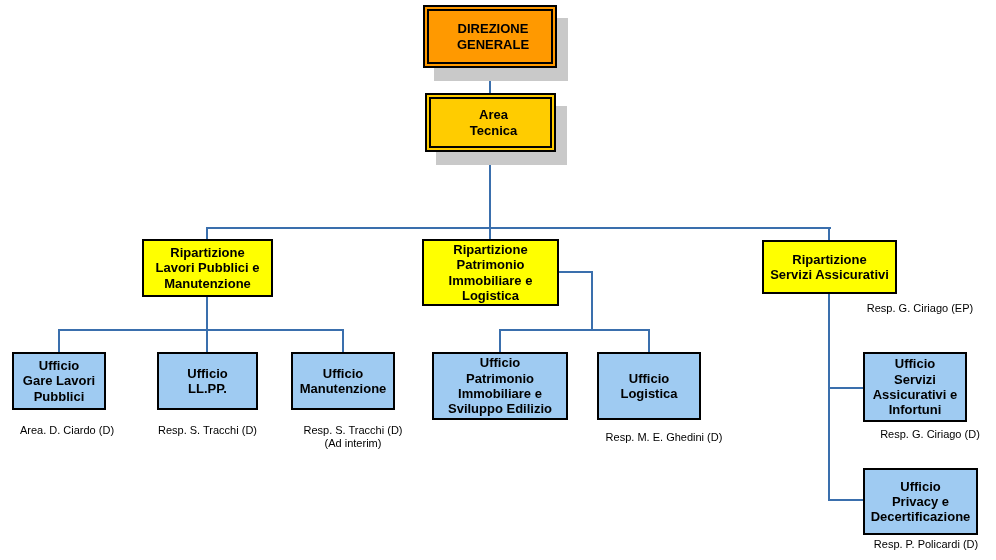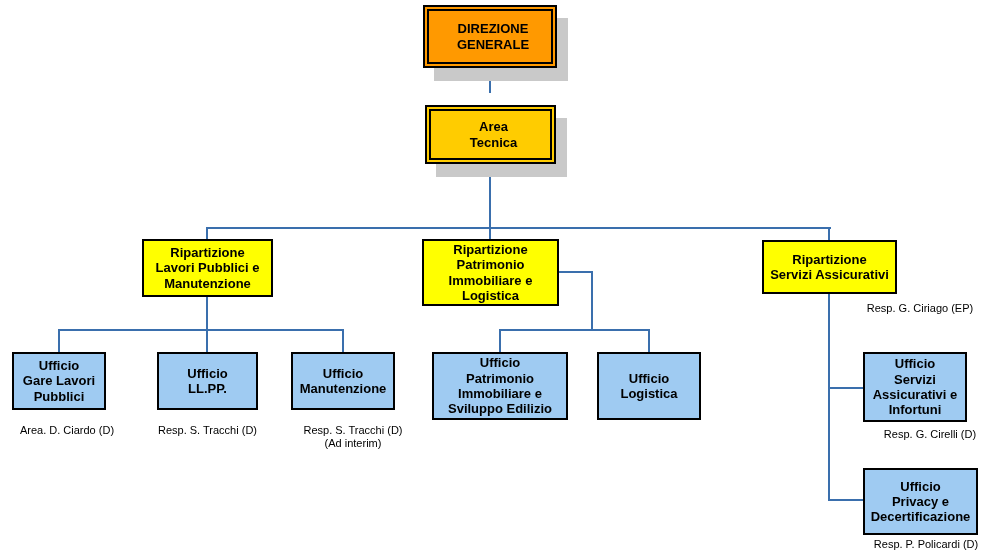--- a/index.html
+++ b/index.html
@@ -63,21 +63,21 @@
 
   <div class="line" style="left:828px; top:294px; width:2px;   height:207px;"></div>
   <div class="line" style="left:828px; top:387px; width:35px;  height:2px;"></div>
   <div class="line" style="left:828px; top:499px; width:35px;  height:2px;"></div>
 
   <div class="node top-node" style="left:423px; top:5px; width:134px; height:63px; background:var(--orange);">
     <span class="node-label">DIREZIONE
 GENERALE</span>
   </div>
 
-  <div class="node top-node" style="left:425px; top:93px; width:131px; height:59px; background:var(--gold);margin-top:12px;">
+  <div class="node top-node" style="left:425px; top:93px; width:131px; height:59px; background:var(--gold);">
     <span class="node-label">Area
 Tecnica</span>
   </div>
 
   <div class="node dept" style="left:142px; top:239px; width:131px; height:58px;">
     <span class="node-label">Ripartizione
 Lavori Pubblici e
 Manutenzione</span>
   </div>
 
@@ -136,18 +136,19 @@
 
   <div class="resp" style="left:848px; top:302px; width:144px;">Resp. G. Ciriago (EP)</div>
 
   <div class="resp" style="left:0px; top:424px; width:134px;">Area. D. Ciardo (D)</div>
 
   <div class="resp" style="left:141px; top:424px; width:133px;">Resp. S. Tracchi (D)</div>
 
   <div class="resp" style="left:285px; top:424px; width:136px;">Resp. S. Tracchi (D)
 (Ad interim)</div>
 
+  <div class="resp" style="left:578px; top:431px; width:172px;">Resp. M. E. Ghedini (D)</div>
 
-  <div class="resp" style="left:868px; top:428px; width:124px;">Resp. G. Cirelli (D)</div>
+  <div class="resp" style="left:868px; top:428px; width:124px;">Resp. G. Ciriago (D)</div>
 
   <div class="resp" style="left:860px; top:538px; width:132px;">Resp. P. Policardi (D)</div>
 
 </div>
 
 </body></html>

